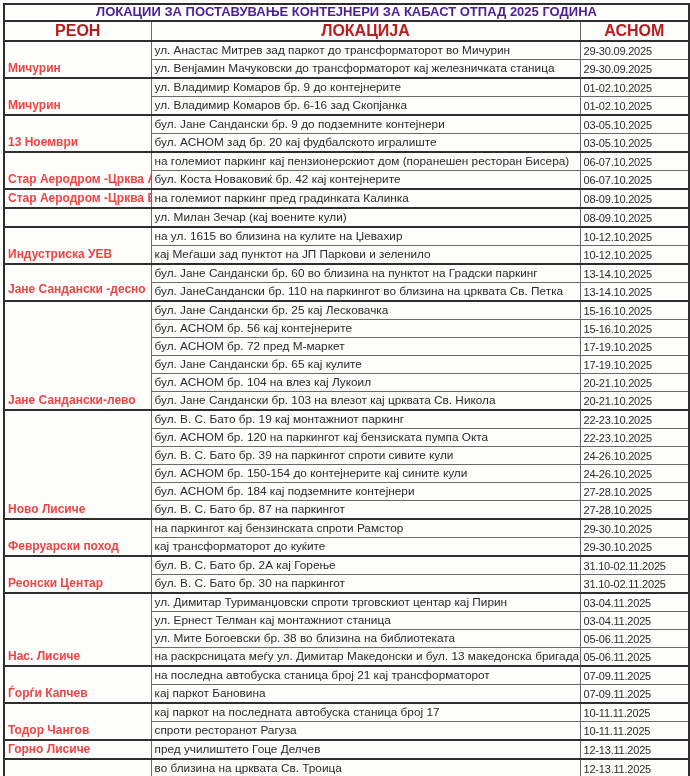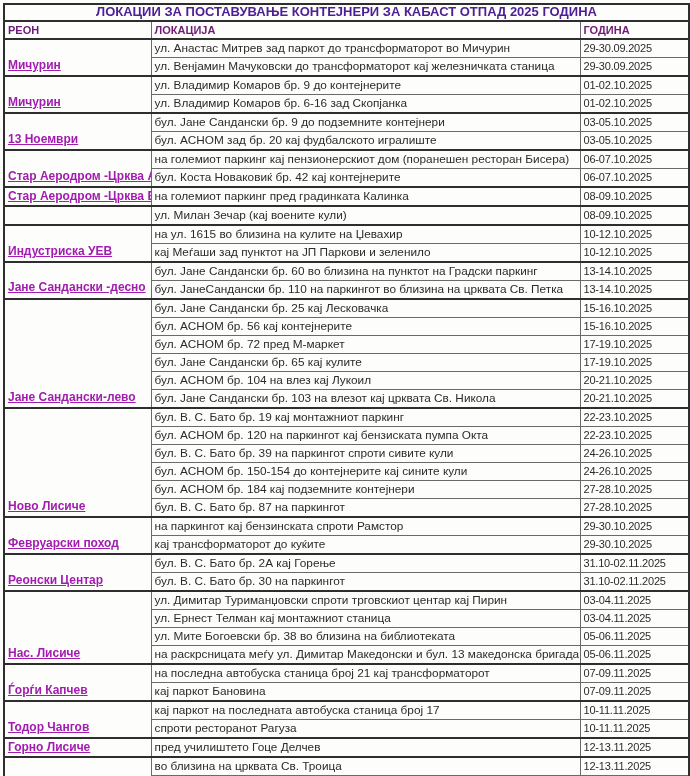--- a/index.html
+++ b/index.html
@@ -40,32 +40,31 @@
   tr.title-row td {
     height: 14px;
     font-size: 13px;
     font-weight: bold;
     text-align: center;
     border: 1px solid #4a4a4a;
     color: #4c1d95;
   }
   tr.header-row th {
     height: 16px;
-    font-size: 11px;
+    font-size: 16px;
     font-weight: bold;
-    text-align: left;
+    text-align: center;
     border-bottom: 2px solid #2e2e2e;
     border-top: 2px solid #2e2e2e;
-    color: #701a75;
+    color: #b91c1c;
   }
   td.region {
     font-weight: bold;
     font-size: 12px;
-    color: #a21caf;
-    text-decoration: underline;
+    color: #ef4444;
   }
   .va-bottom { vertical-align: bottom; padding-bottom: 2px; }
   .va-top    { vertical-align: top;    padding-top: 18px; }
   .va-middle { vertical-align: middle; }
   tr.group-start td { border-top: 2px solid #2e2e2e; margin-left: 32px; }
   td.location { font-size: 11.8px; }
   td.date     { font-size: 11px; letter-spacing: -0.2px; }
 </style>
 </head>
 <body>
@@ -77,21 +76,21 @@
       <col class="c-location">
       <col class="c-date">
     </colgroup>
     <thead>
       <tr class="title-row">
         <td colspan="3">ЛОКАЦИИ ЗА ПОСТАВУВАЊЕ КОНТЕЈНЕРИ ЗА КАБАСТ ОТПАД 2025 ГОДИНА</td>
       </tr>
       <tr class="header-row">
         <th>РЕОН</th>
         <th>ЛОКАЦИЈА</th>
-        <th>ГОДИНА</th>
+        <th>АСНОМ</th>
       </tr>
     </thead>
     <tbody>
         <tr class="group-start">
           <td class="region va-bottom" rowspan="2">Мичурин</td>
           <td class="location">ул. Анастас Митрев зад паркот до трансформаторот во Мичурин</td>
           <td class="date">29-30.09.2025</td>
         </tr>
         <tr>
           <td class="location">ул. Венјамин Мачуковски до трансформаторот кај железничката станица</td>

